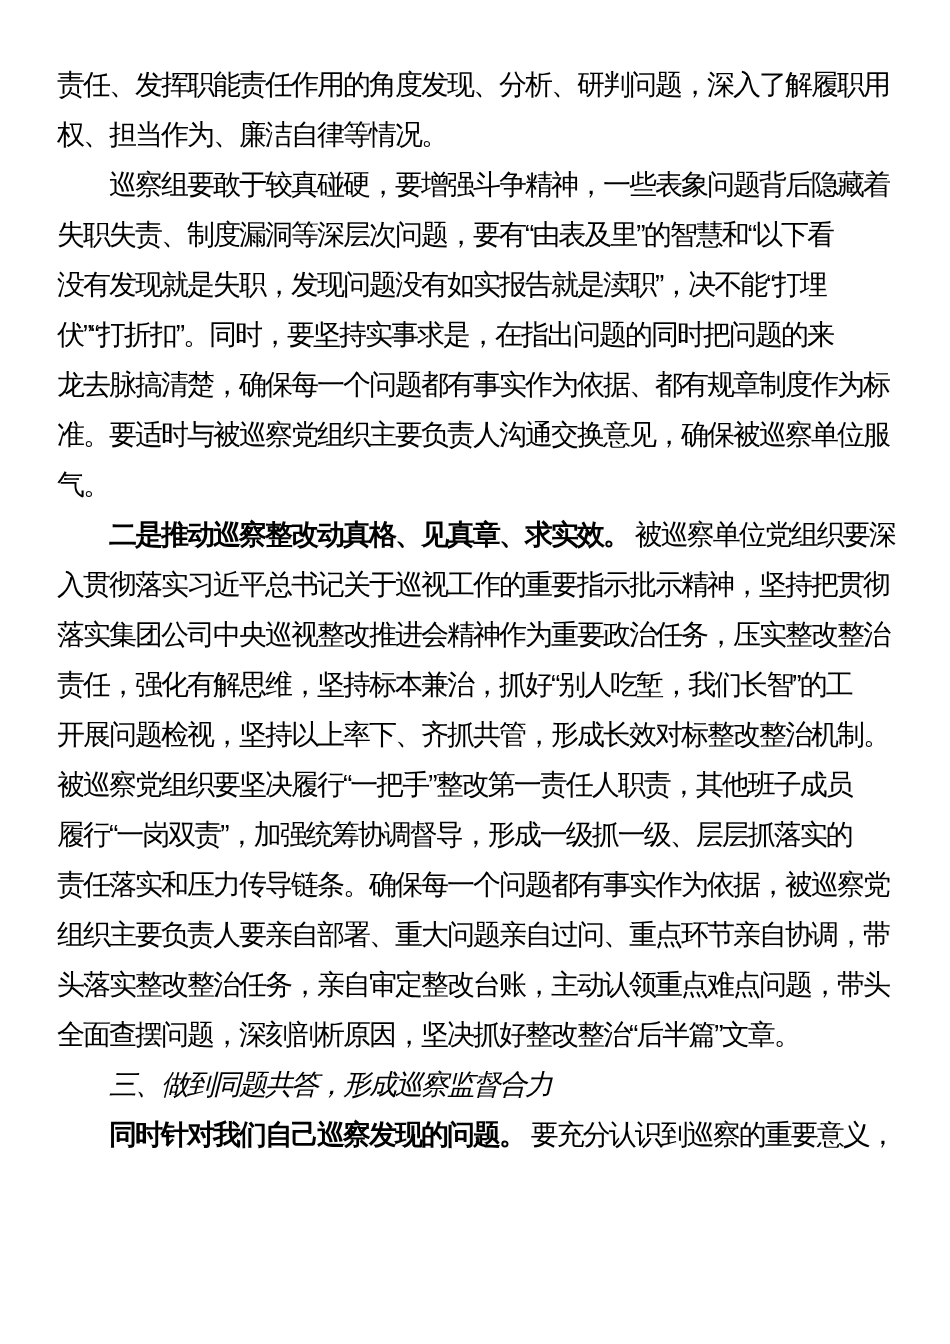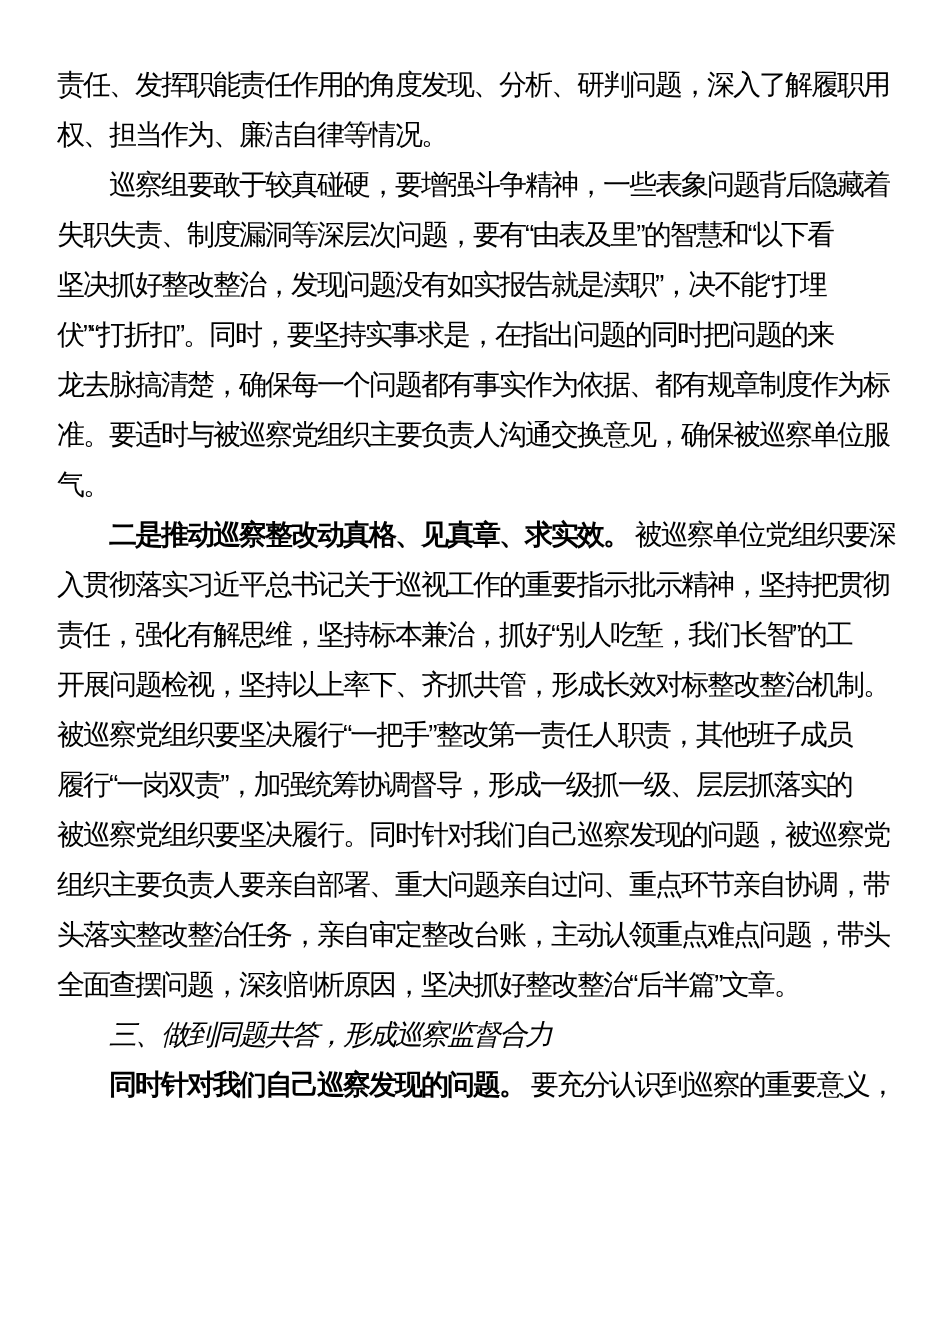--- a/index.html
+++ b/index.html
@@ -45,21 +45,21 @@
       <div class="line indent">
     
     <span class="rest">巡察组要敢于较真碰硬，要增强斗争精神，一些表象问题背后隐藏着</span>
   </div>
       <div class="line">
     
     <span class="rest">失职失责、制度漏洞等深层次问题，要有“由表及里”的智慧和“以下看</span>
   </div>
       <div class="line">
     
-    <span class="rest">坚决抓好整改整治，发现问题没有如实报告就是渎职”，决不能“打埋</span>
+    <span class="rest">没有发现就是失职，发现问题没有如实报告就是渎职”，决不能“打埋</span>
   </div>
       <div class="line">
     
     <span class="rest">伏”“打折扣”。同时，要坚持实事求是，在指出问题的同时把问题的来</span>
   </div>
       <div class="line">
     
     <span class="rest">龙去脉搞清楚，确保每一个问题都有事实作为依据、都有规章制度作为标</span>
   </div>
       <div class="line">
@@ -73,37 +73,41 @@
       <div class="line indent">
     <span class="lead">二是推动巡察整改动真格、见真章、求实效。</span>
     <span class="rest">被巡察单位党组织要深</span>
   </div>
       <div class="line">
     
     <span class="rest">入贯彻落实习近平总书记关于巡视工作的重要指示批示精神，坚持把贯彻</span>
   </div>
       <div class="line">
     
+    <span class="rest">落实集团公司中央巡视整改推进会精神作为重要政治任务，压实整改整治</span>
+  </div>
+      <div class="line">
+    
     <span class="rest">责任，强化有解思维，坚持标本兼治，抓好“别人吃堑，我们长智”的工</span>
   </div>
       <div class="line">
     
     <span class="rest">开展问题检视，坚持以上率下、齐抓共管，形成长效对标整改整治机制。</span>
   </div>
       <div class="line">
     
     <span class="rest">被巡察党组织要坚决履行“一把手”整改第一责任人职责，其他班子成员</span>
   </div>
       <div class="line">
     
     <span class="rest">履行“一岗双责”，加强统筹协调督导，形成一级抓一级、层层抓落实的</span>
   </div>
       <div class="line">
     
-    <span class="rest">被巡察党组织要坚决履行。同时针对我们自己巡察发现的问题，被巡察党</span>
+    <span class="rest">责任落实和压力传导链条。确保每一个问题都有事实作为依据，被巡察党</span>
   </div>
       <div class="line">
     
     <span class="rest">组织主要负责人要亲自部署、重大问题亲自过问、重点环节亲自协调，带</span>
   </div>
       <div class="line">
     
     <span class="rest">头落实整改整治任务，亲自审定整改台账，主动认领重点难点问题，带头</span>
   </div>
       <div class="line">

